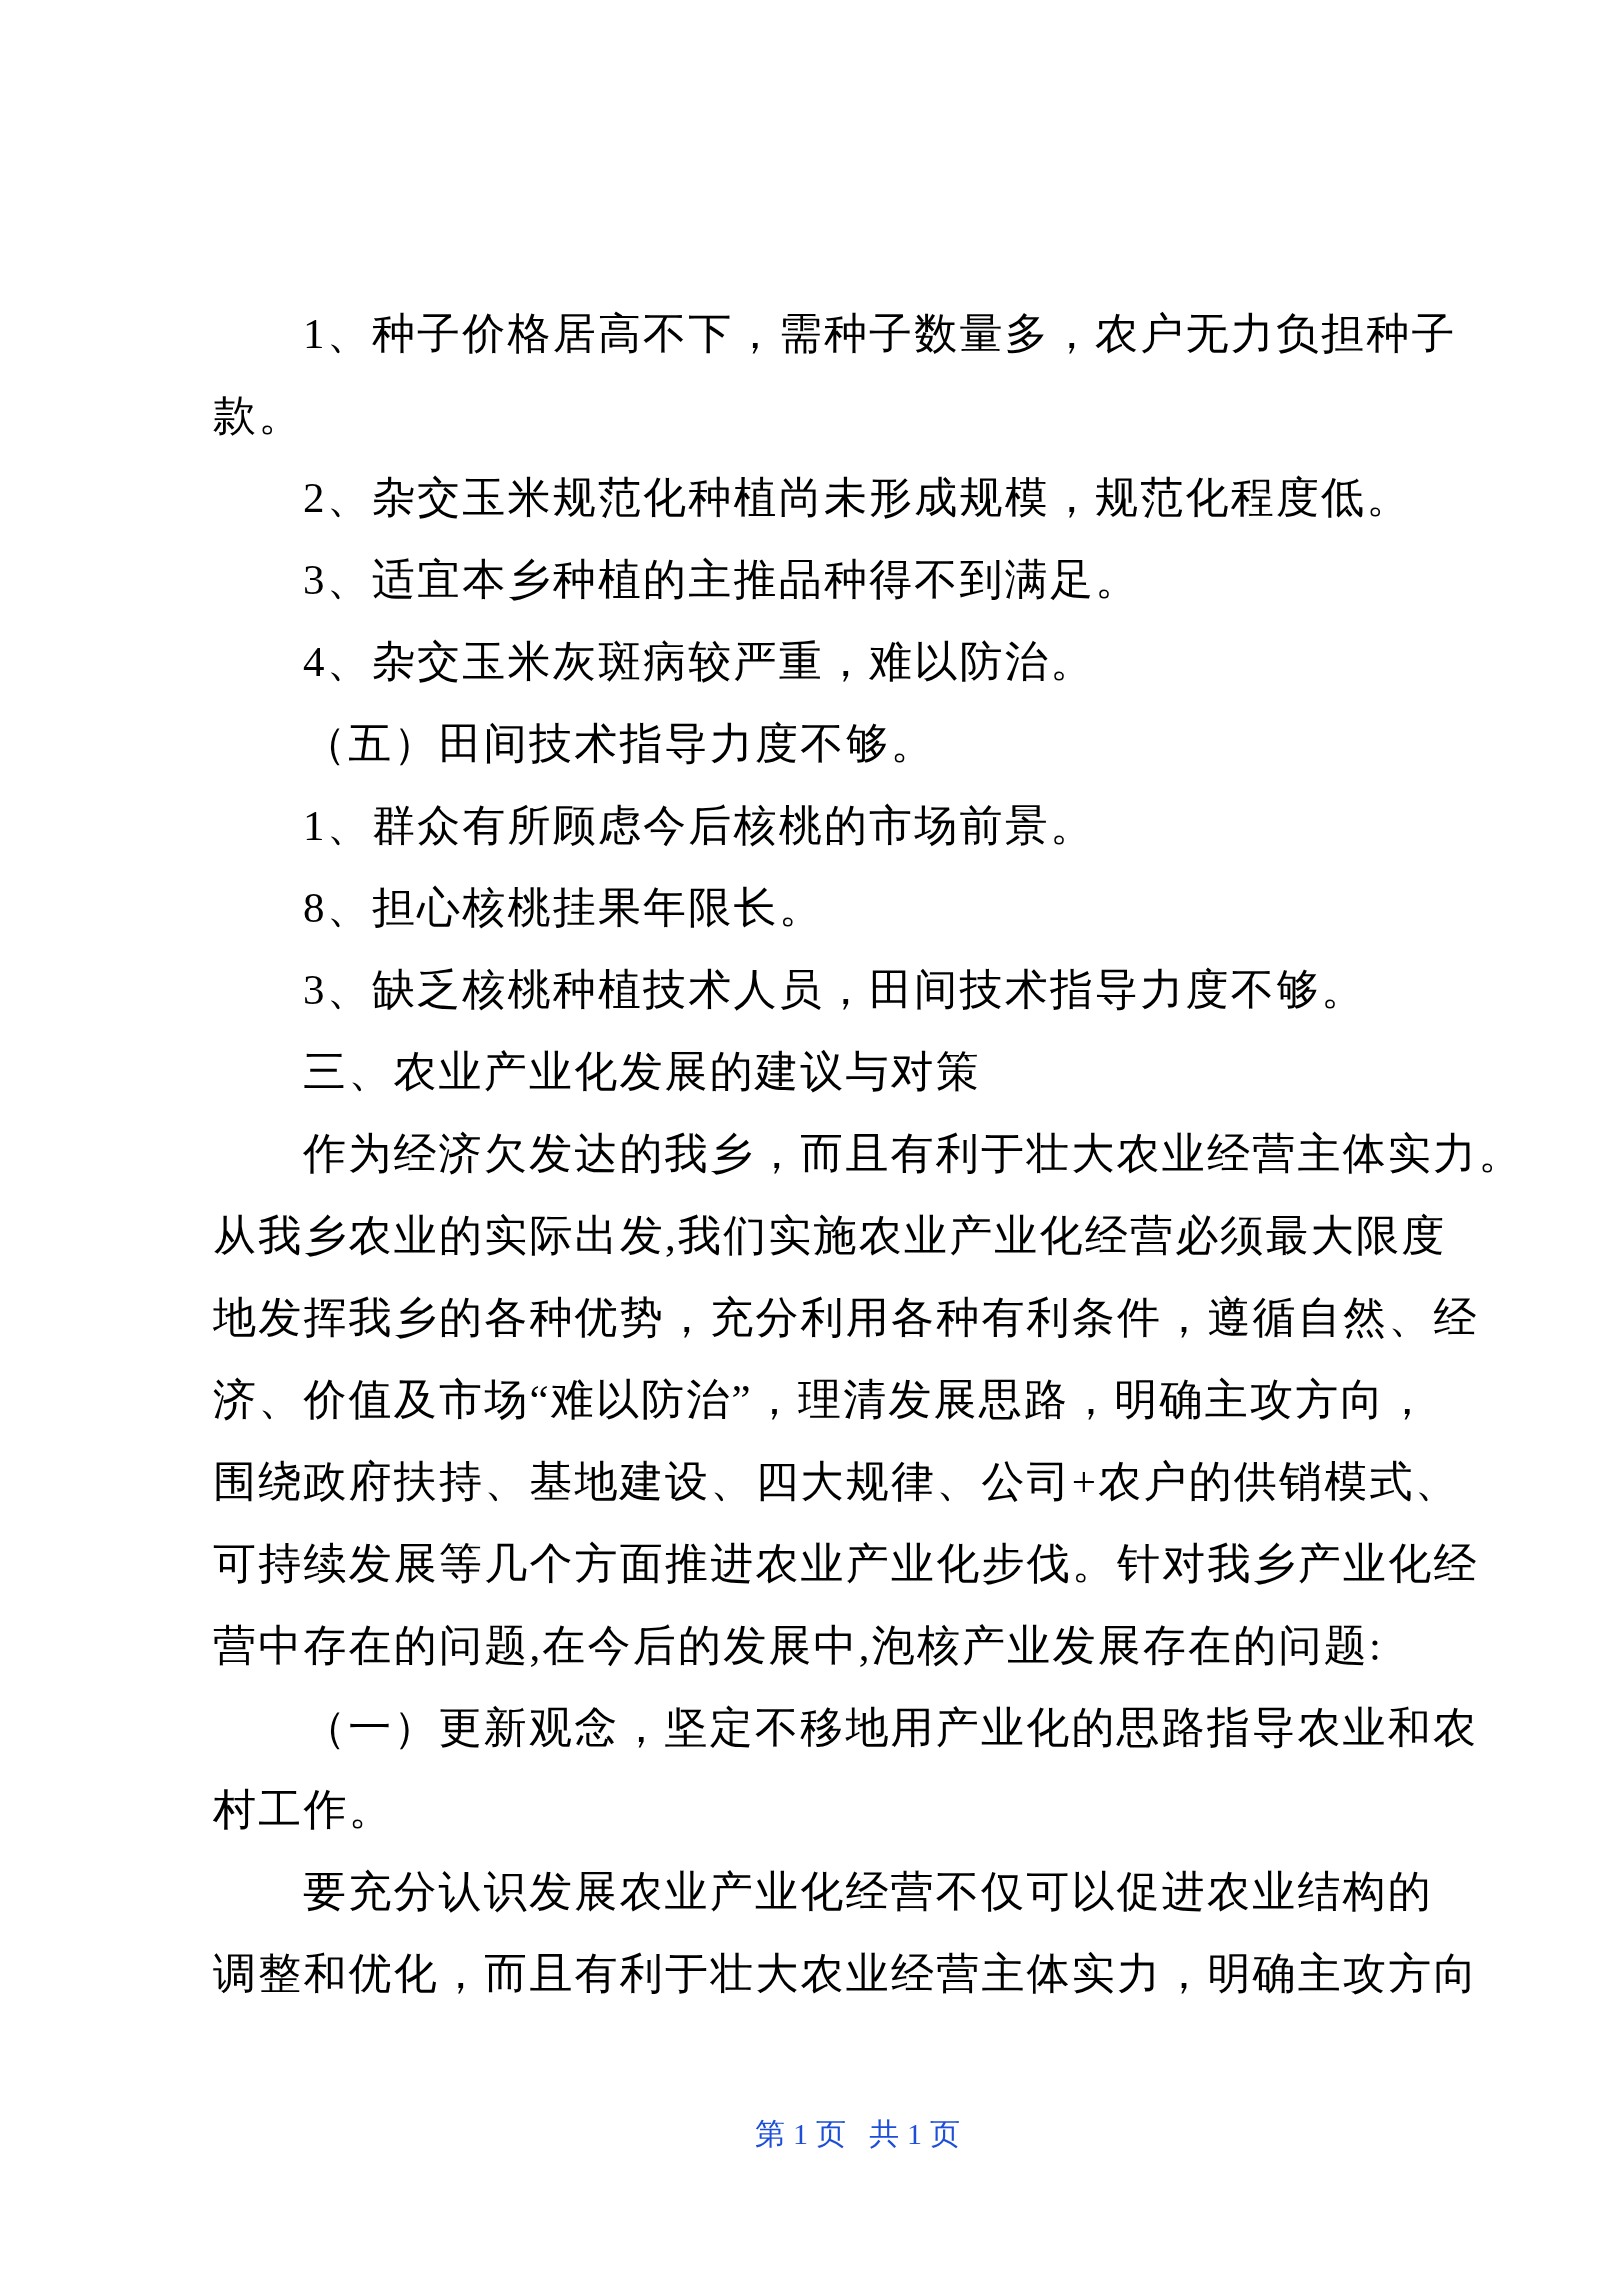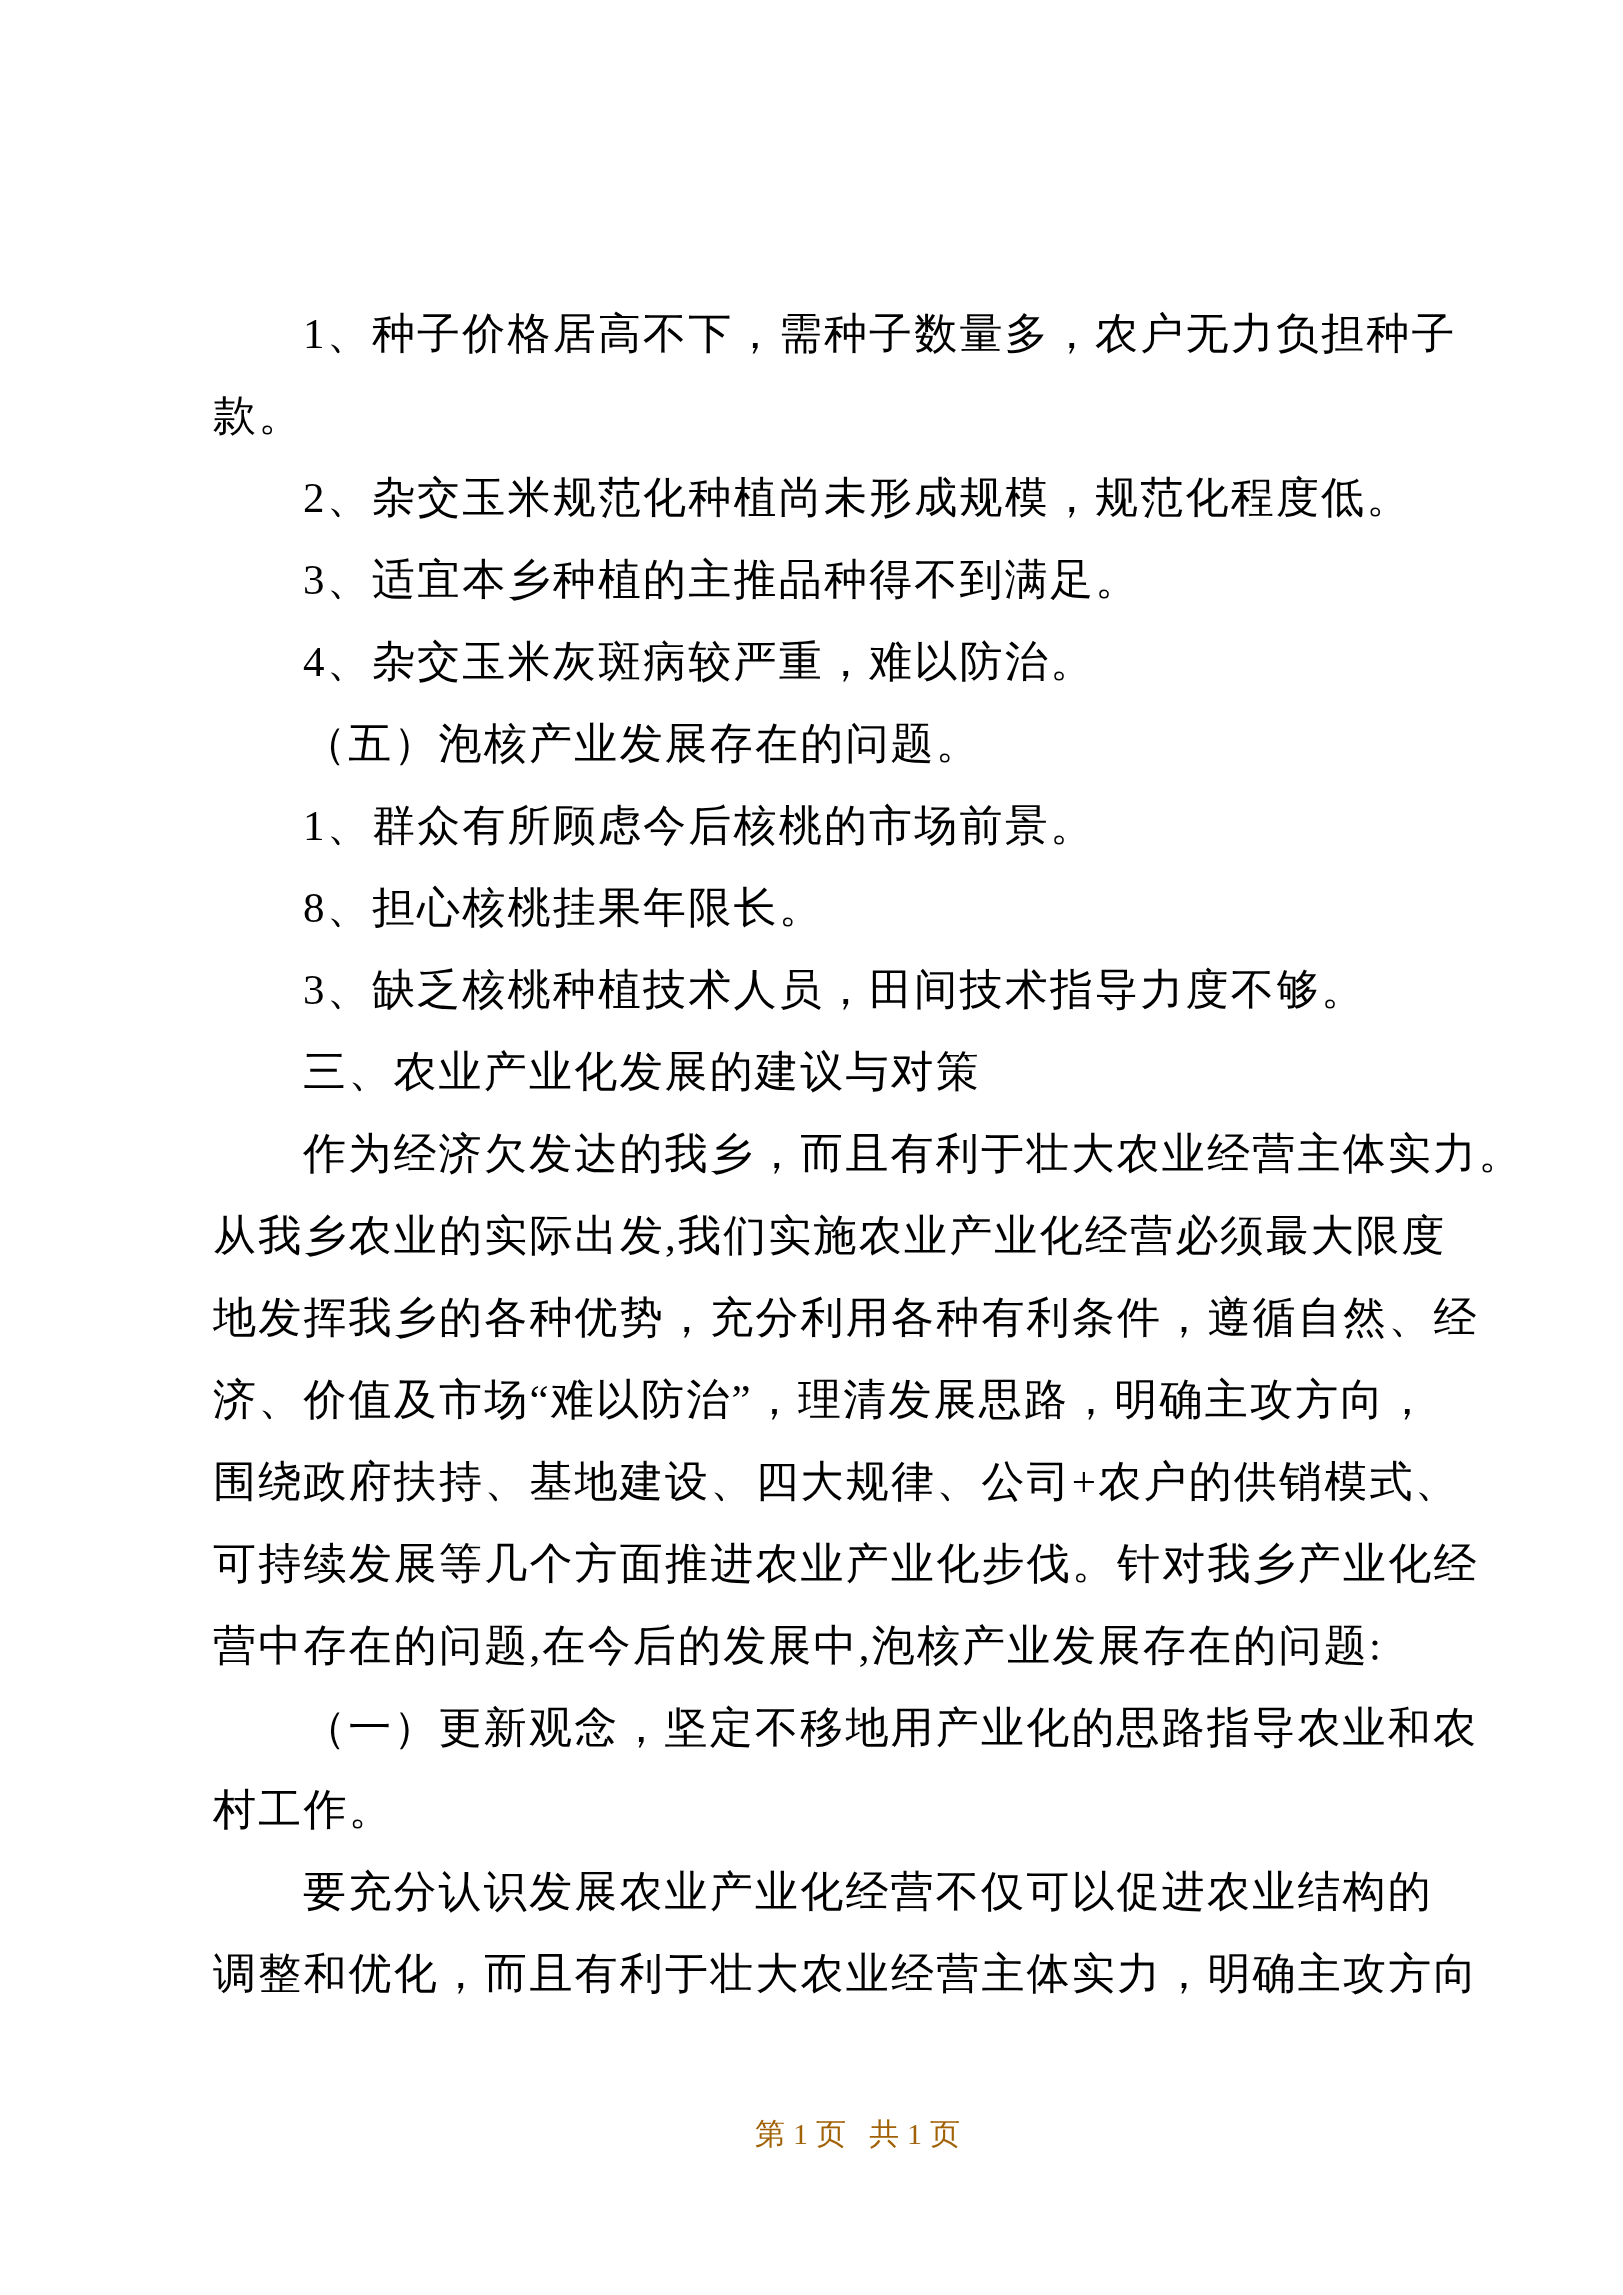--- a/index.html
+++ b/index.html
@@ -38,35 +38,35 @@
     top: 2117px;
     left: 50px;          
     width: 1623px;
     text-align: center;
   }
   .footer .page-num {
     font-size: 30px;
     line-height: 34px;
     letter-spacing: 7.9px;
     white-space: nowrap;
-    color: #a16207;
+    color: #1d4ed8;
   }
 </style>
 </head>
 <body>
 
 <div class="page">
 
   <div class="content">
     <div class="line indent">1、种子价格居高不下，需种子数量多，农户无力负担种子</div>
     <div class="line">款。</div>
     <div class="line indent">2、杂交玉米规范化种植尚未形成规模，规范化程度低。</div>
     <div class="line indent">3、适宜本乡种植的主推品种得不到满足。</div>
     <div class="line indent">4、杂交玉米灰斑病较严重，难以防治。</div>
-    <div class="line indent">（五）泡核产业发展存在的问题。</div>
+    <div class="line indent">（五）田间技术指导力度不够。</div>
     <div class="line indent">1、群众有所顾虑今后核桃的市场前景。</div>
     <div class="line indent">8、担心核桃挂果年限长。</div>
     <div class="line indent">3、缺乏核桃种植技术人员，田间技术指导力度不够。</div>
     <div class="line indent">三、农业产业化发展的建议与对策</div>
     <div class="line indent">作为经济欠发达的我乡，而且有利于壮大农业经营主体实力。</div>
     <div class="line">从我乡农业的实际出发,我们实施农业产业化经营必须最大限度</div>
     <div class="line">地发挥我乡的各种优势，充分利用各种有利条件，遵循自然、经</div>
     <div class="line">济、价值及市场“难以防治”，理清发展思路，明确主攻方向，</div>
     <div class="line">围绕政府扶持、基地建设、四大规律、公司+农户的供销模式、</div>
     <div class="line">可持续发展等几个方面推进农业产业化步伐。针对我乡产业化经</div>

